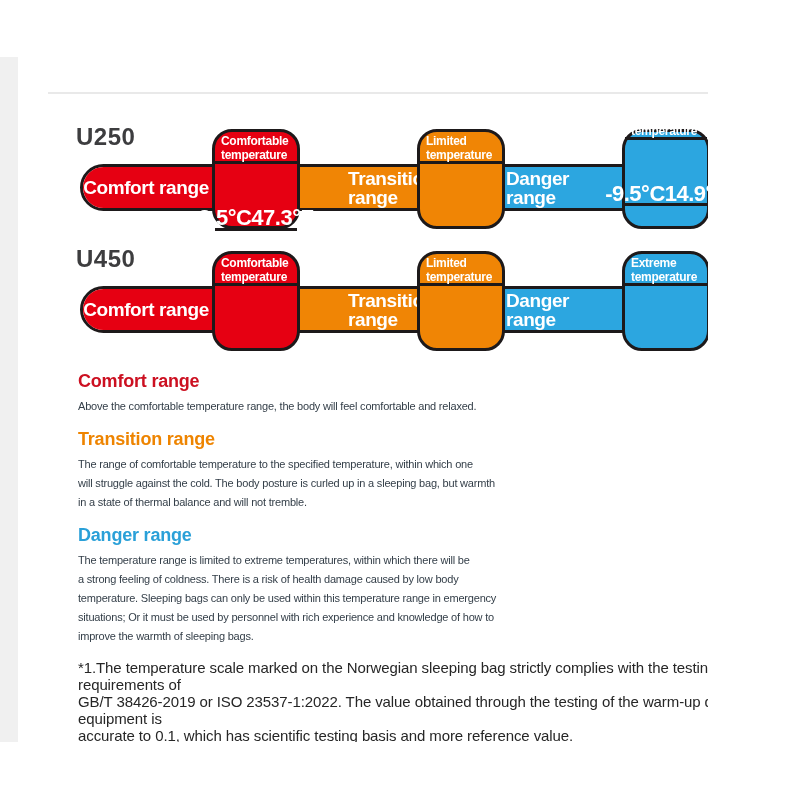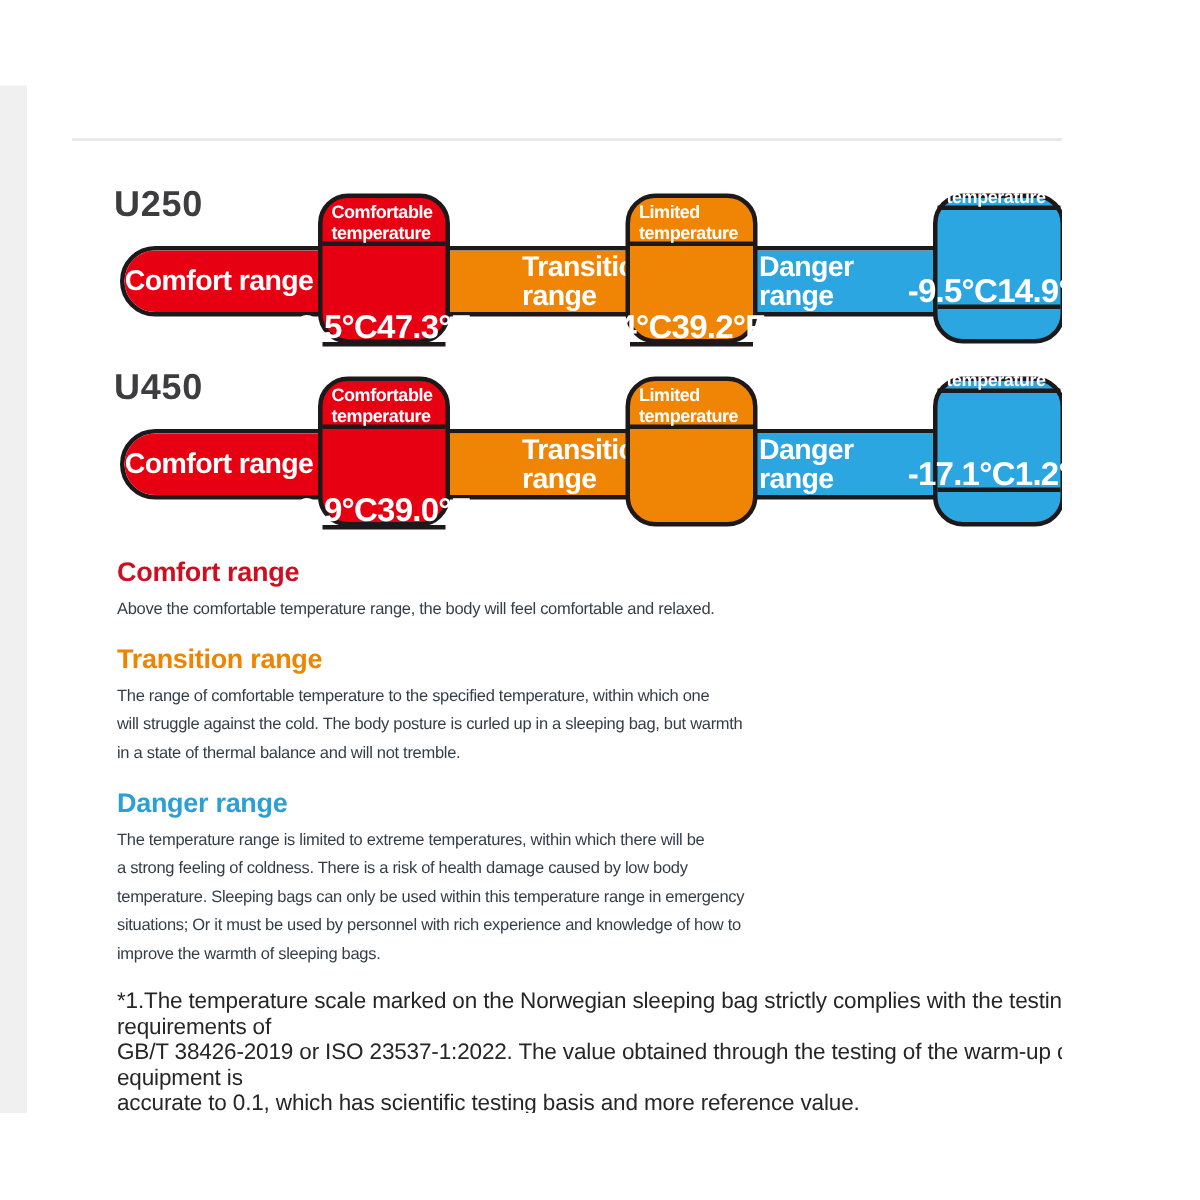--- a/index.html
+++ b/index.html
@@ -105,24 +105,20 @@
         <div class="badge-values">
           <div>8.5°C</div>
           <div>47.3°F</div>
         </div>
         <div class="badge-footer"></div>
       </div>
 
       <div class="badge badge-orange" style="left:337px">
         <div class="badge-title">Limited
 temperature</div>
-        <div class="badge-values">
-          <div>4°C</div>
-          <div>39.2°F</div>
-        </div>
         <div class="badge-footer"></div>
       </div>
 
       <div class="badge badge-blue" style="left:542px">
         <div class="badge-title">Extreme
 temperature</div>
         <div class="badge-values">
           <div>-9.5°C</div>
           <div>14.9°F</div>
         </div>
@@ -138,40 +134,32 @@
         <div class="seg seg-blue"></div>
       </div>
       <div class="bar-label label-comfort">Comfort range</div>
       <div class="bar-label label-transition">Transition
 range</div>
       <div class="bar-label label-danger">Danger range</div>
 
       <div class="badge badge-red" style="left:132px">
         <div class="badge-title">Comfortable
 temperature</div>
-        <div class="badge-values">
-          <div>3.9°C</div>
-          <div>39.0°F</div>
-        </div>
         <div class="badge-footer"></div>
       </div>
 
       <div class="badge badge-orange" style="left:337px">
         <div class="badge-title">Limited
 temperature</div>
         <div class="badge-footer"></div>
       </div>
 
       <div class="badge badge-blue" style="left:542px">
         <div class="badge-title">Extreme
 temperature</div>
-        <div class="badge-values">
-          <div>-17.1°C</div>
-          <div>1.2°F</div>
-        </div>
         <div class="badge-footer"></div>
       </div>
     </div>
 
     <div class="text-col">
       <h3 class="section-heading h-red">Comfort range</h3>
       <p class="section-body">Above the comfortable temperature range, the body will feel comfortable and relaxed.</p>
 
       <h3 class="section-heading h-orange">Transition range</h3>
       <p class="section-body">The range of comfortable temperature to the specified temperature, within which one

